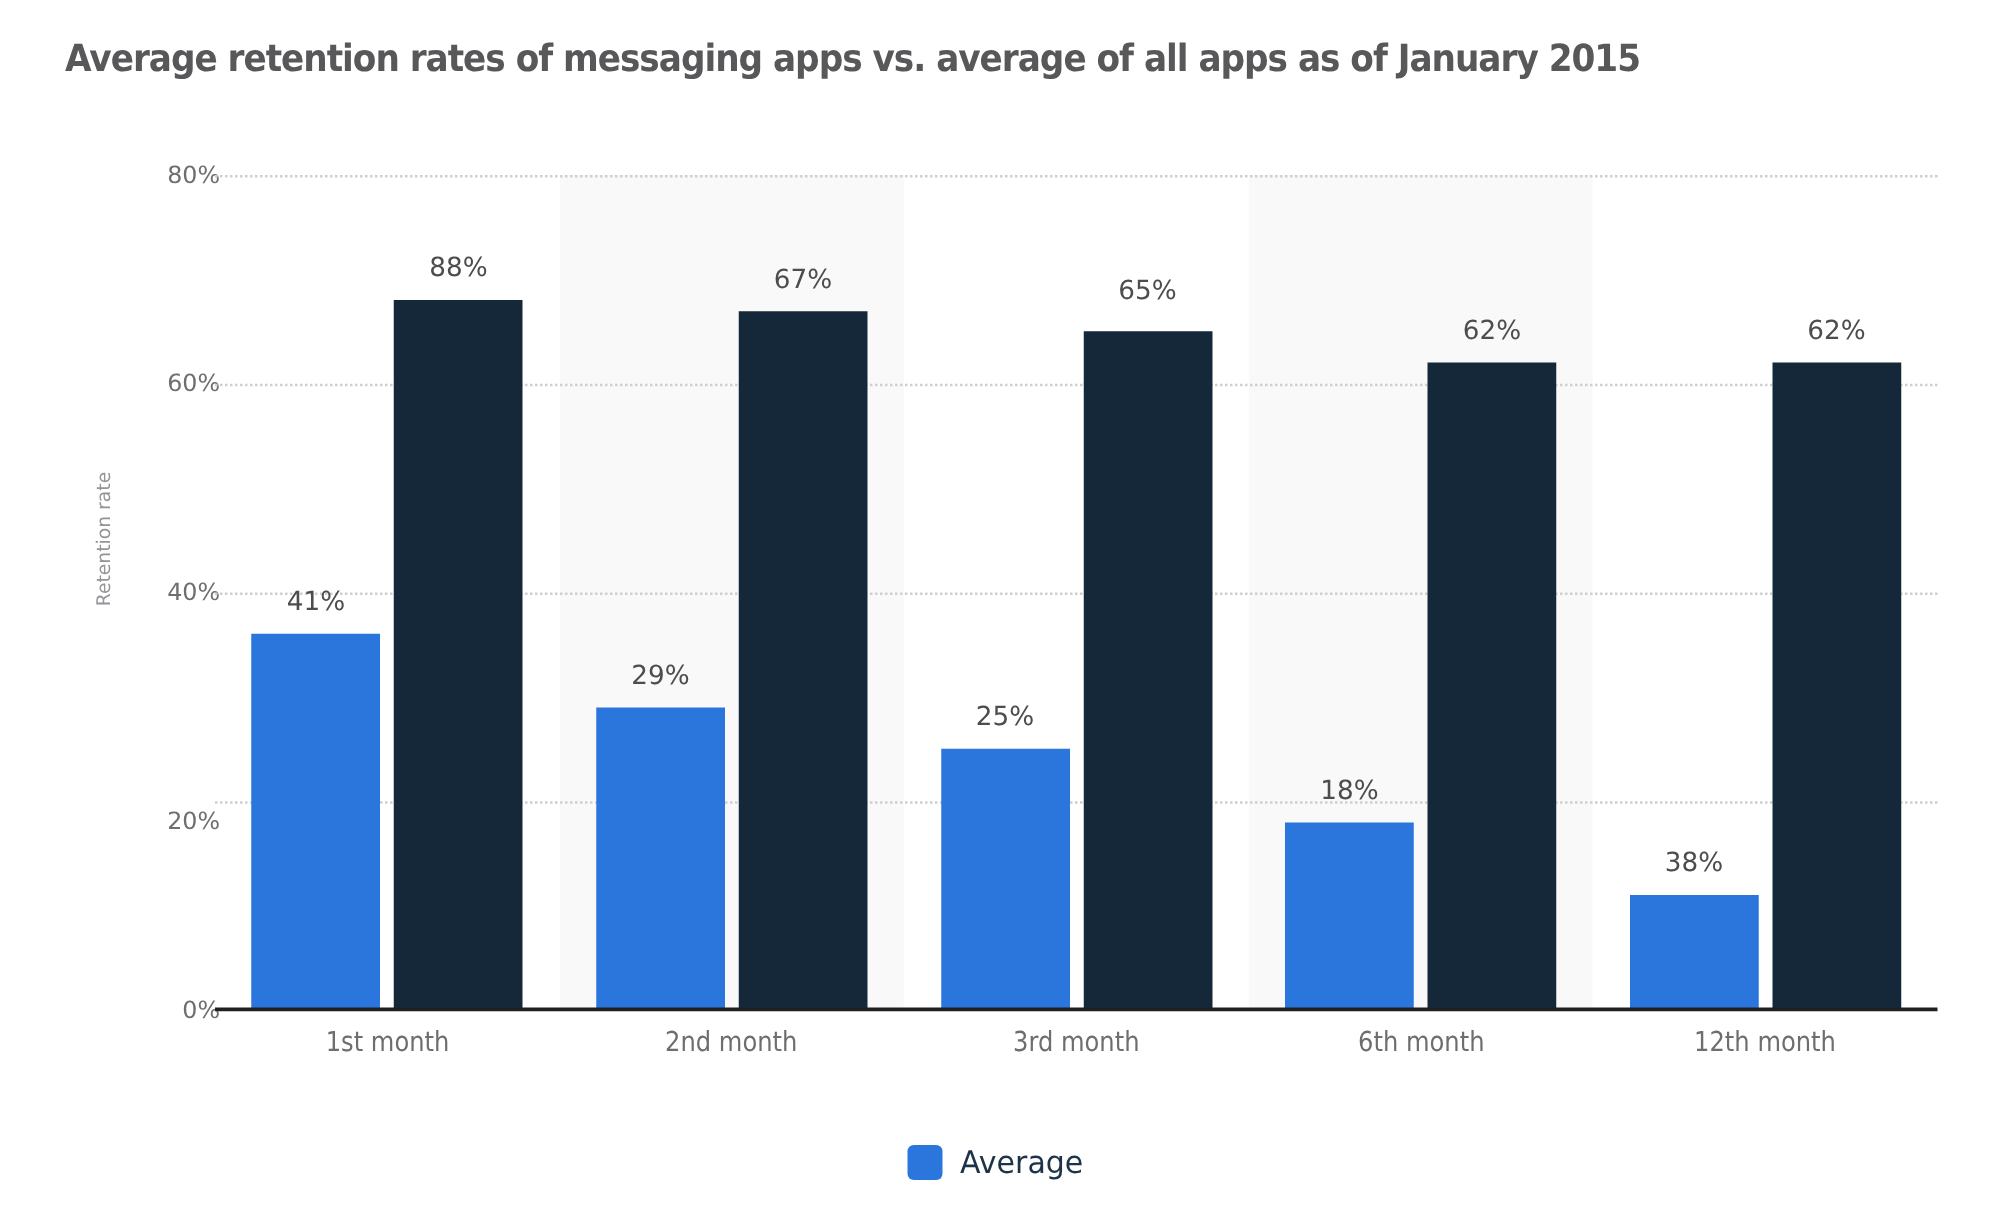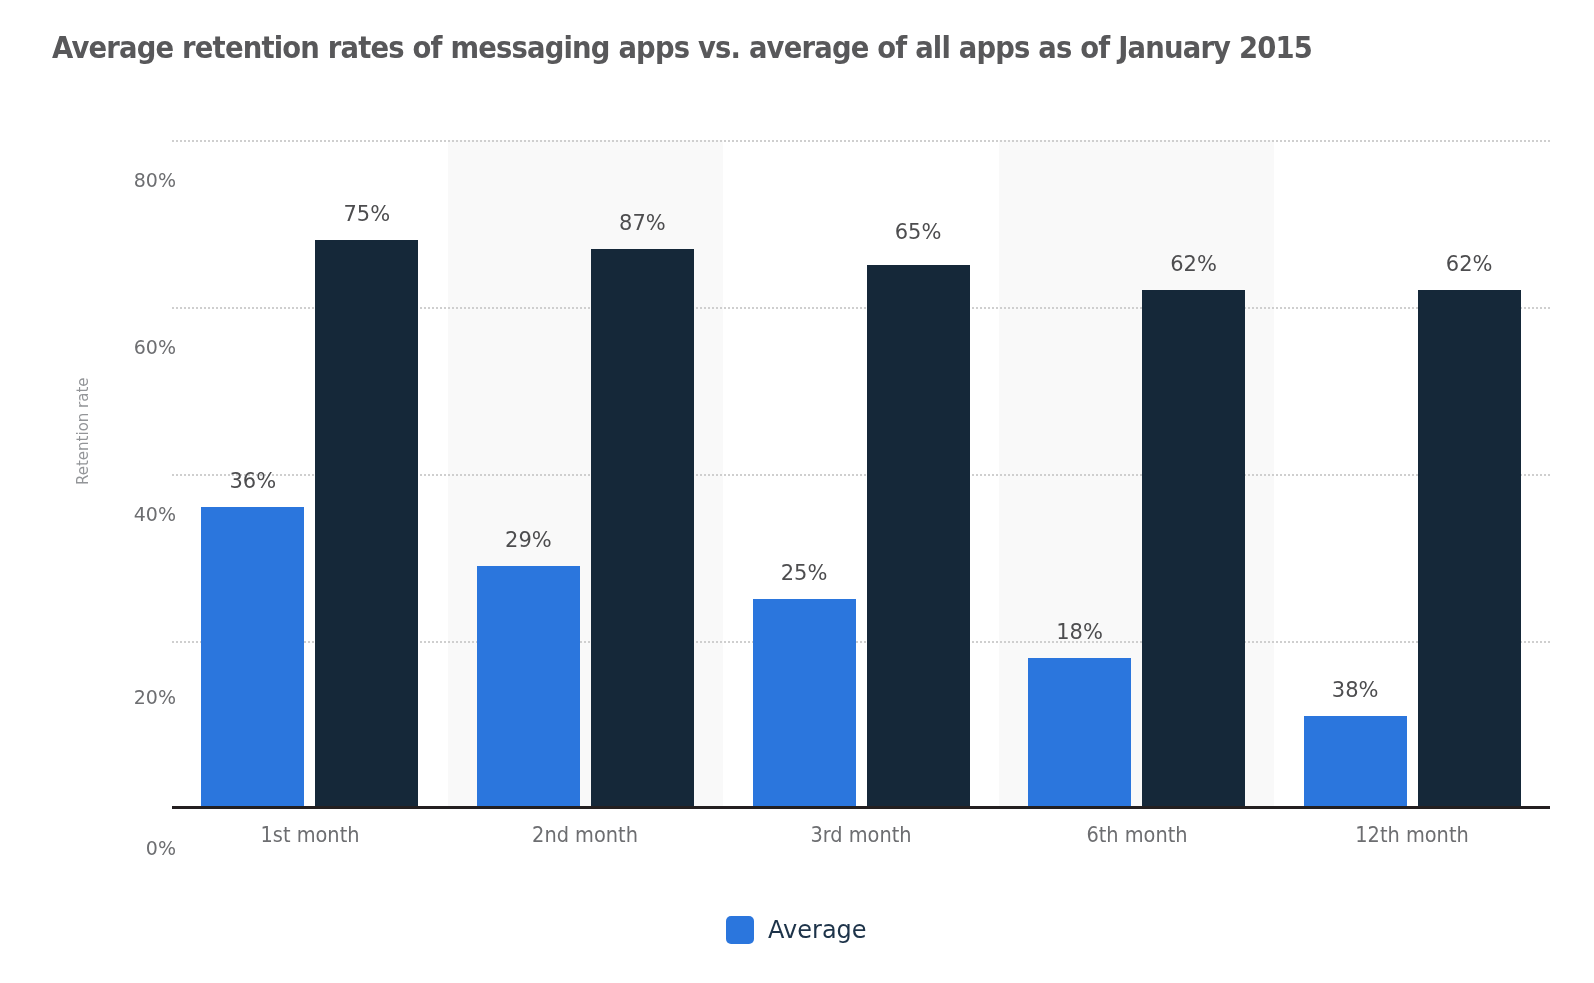--- a/index.html
+++ b/index.html
@@ -73,21 +73,20 @@
   .ytick {
     position: absolute;
     right: 1418px;
     width: 120px;
     text-align: right;
     font-family: "DejaVu Sans", sans-serif;
     font-size: 19px;
     color: #6d6e71;
     transform: translateY(-50%);
     white-space: nowrap;
-    margin-top: 40px;
   }
 
   .y-axis-title {
     position: absolute;
     left: 74px;
     top: 485px;
     font-family: "DejaVu Sans", sans-serif;
     font-size: 15px;
     color: #939598;
     transform: rotate(-90deg);
@@ -177,27 +176,27 @@
         <div class="band" style="left: 826.8px; width: 275.6px;"></div>
       </div>
     <div id="gridlines">
         <div class="gridline" style="top: 501px;"></div>
         <div class="gridline" style="top: 334px;"></div>
         <div class="gridline" style="top: 167px;"></div>
         <div class="gridline" style="top: 0px;"></div>
       </div>
     <div id="bars">
         <div class="bar series-0" style="left: 29.3px; width: 103px; height: 300.6px;"></div>
-        <div class="bar-label" style="left: 80.8px; top: 329.4px;">36%</div>
+        <div class="bar-label" style="left: 80.8px; top: 329.4px;">41%</div>
         <div class="bar series-1" style="left: 143.3px; width: 103px; height: 567.8px;"></div>
-        <div class="bar-label" style="left: 194.8px; top: 62.2px;">75%</div>
+        <div class="bar-label" style="left: 194.8px; top: 62.2px;">88%</div>
         <div class="bar series-0" style="left: 304.9px; width: 103px; height: 242.15px;"></div>
         <div class="bar-label" style="left: 356.4px; top: 387.85px;">29%</div>
         <div class="bar series-1" style="left: 418.9px; width: 103px; height: 559.45px;"></div>
-        <div class="bar-label" style="left: 470.4px; top: 70.55px;">87%</div>
+        <div class="bar-label" style="left: 470.4px; top: 70.55px;">67%</div>
         <div class="bar series-0" style="left: 580.5px; width: 103px; height: 208.75px;"></div>
         <div class="bar-label" style="left: 632px; top: 421.25px;">25%</div>
         <div class="bar series-1" style="left: 694.5px; width: 103px; height: 542.75px;"></div>
         <div class="bar-label" style="left: 746px; top: 80px;">65%</div>
         <div class="bar series-0" style="left: 856.1px; width: 103px; height: 150.3px;"></div>
         <div class="bar-label" style="left: 907.6px; top: 479.7px;">18%</div>
         <div class="bar series-1" style="left: 970.1px; width: 103px; height: 517.7px;"></div>
         <div class="bar-label" style="left: 1021.6px; top: 112.3px;">62%</div>
         <div class="bar series-0" style="left: 1131.7px; width: 103px; height: 91.85px;"></div>
         <div class="bar-label" style="left: 1183.2px; top: 538.15px;">38%</div>

